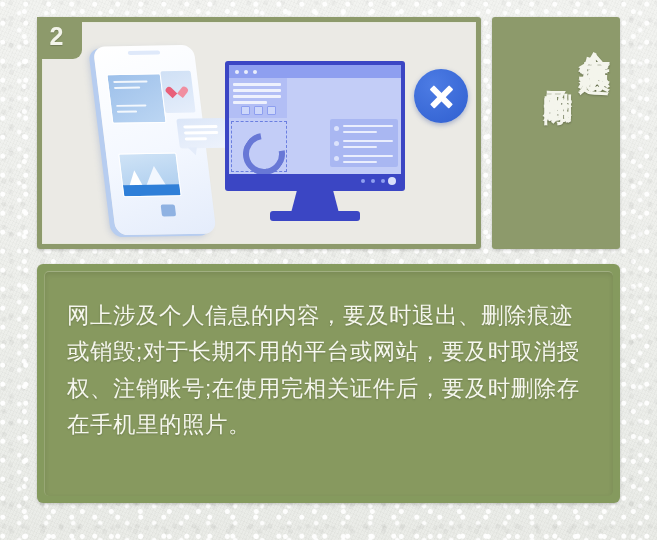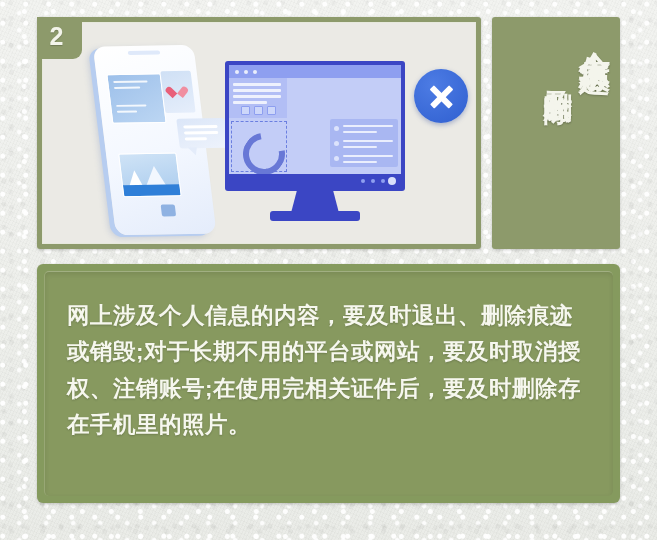--- a/index.html
+++ b/index.html
@@ -194,21 +194,21 @@
     background:#87995f;
     border-radius:5px;
     border-top:1px solid rgba(255,255,255,.22);
     border-left:1px solid rgba(255,255,255,.14);
     box-shadow:inset 0 2px 5px rgba(0,0,0,.10);
     padding:26px 22px 0 22px;box-sizing:border-box;
   }
   #body-text{
     color:#f6f7ee;
     font-size:22.5px;
-    font-weight:700;
+    font-weight:400;
     line-height:1.62;
     letter-spacing:.5px;
     text-shadow:0 1px 2px rgba(0,0,0,.2);
     white-space:pre-wrap;
   }
 </style>
 </head>
 <body>
 
 <div id="paper"></div>

